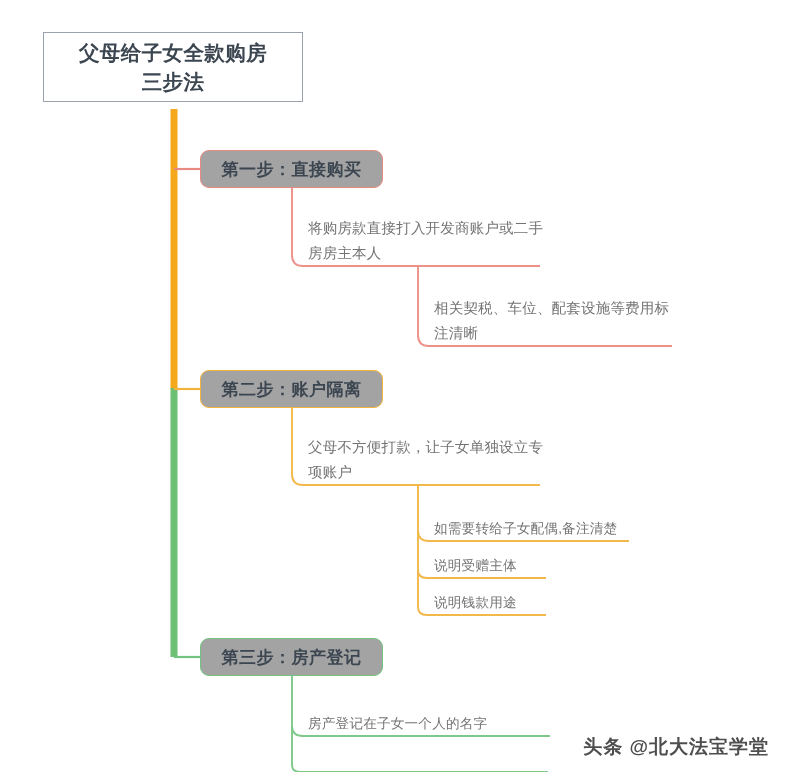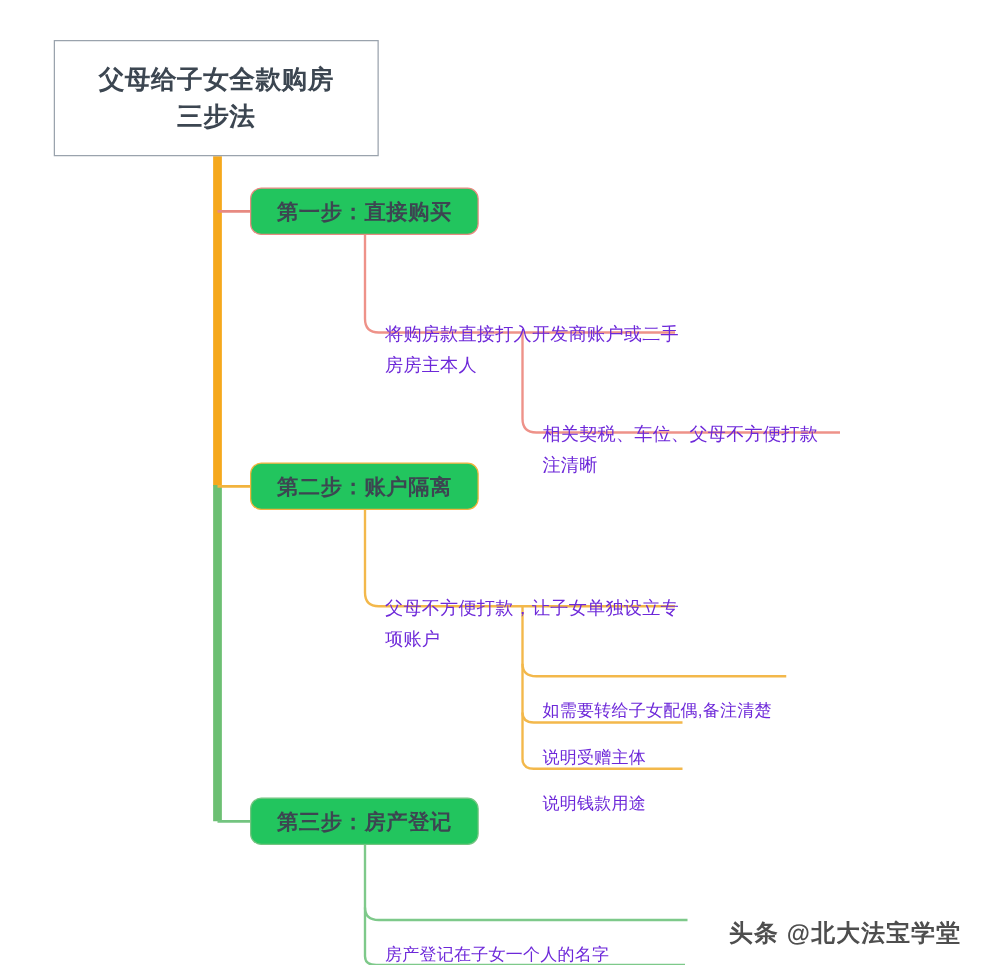--- a/index.html
+++ b/index.html
@@ -29,21 +29,21 @@
     height: 772px;
     pointer-events: none;
   }
 
   
   .title-box {
     position: absolute;
     left: 43px;
     top: 32px;
     width: 260px;
-    height: 93px;
+    height: 70px;
     box-sizing: border-box;
     border: 1.6px solid #9aa3ad;
     background: #ffffff;
     display: flex;
     align-items: center;
     justify-content: center;
     text-align: center;
   }
   .title-text {
     font-size: 20.5px;
@@ -55,48 +55,47 @@
   }
 
   
   .branch-node {
     position: absolute;
     box-sizing: border-box;
     height: 38px;
     border-radius: 9px;
     border-width: 1.6px;
     border-style: solid;
-    background: #22c55e;
+    background: #a3a3a3;
     display: flex;
     align-items: center;
     justify-content: center;
     padding: 0 15px;
   }
   .branch-label {
     font-size: 17px;
     font-weight: bold;
     color: #3c4651;
     letter-spacing: 0.5px;
     white-space: nowrap;
   }
   .branch-1 { left: 200px; top: 150px;  width: 183px; border-color: #e78a81; }
   .branch-2 { left: 200px; top: 370px;  width: 183px; border-color: #f2b33d; }
   .branch-3 { left: 200px; top: 638px;  width: 183px; border-color: #73c480; }
 
   
   .leaf {
     position: absolute;
     box-sizing: border-box;
-    color: #6d28d9;
+    color: #737373;
     font-size: 14.2px;
     line-height: 25px;
     letter-spacing: 0.2px;
     padding-left: 9px;
     white-space: pre-line;
-    margin-top: 40px;
   }
   .leaf-l2 { font-size: 14.5px; }
   .leaf-l3 { font-size: 13.6px; }
 
   
   .watermark {
     position: absolute;
     right: 16px;
     bottom: 12px;
     font-size: 19px;
@@ -152,21 +151,21 @@
     <span class="branch-label">第二步：账户隔离</span>
   </div>
 
   <div class="branch-node branch-3">
     <span class="branch-label">第三步：房产登记</span>
   </div>
 
   <div class="leaf leaf-l2" style="left:299px; top:216px; width:250px;">将购房款直接打入开发商账户或二手
 房房主本人</div>
 
-  <div class="leaf leaf-l2" style="left:425px; top:296px; width:255px;">相关契税、车位、父母不方便打款
+  <div class="leaf leaf-l2" style="left:425px; top:296px; width:255px;">相关契税、车位、配套设施等费用标
 注清晰</div>
 
   <div class="leaf leaf-l2" style="left:299px; top:435px; width:250px;">父母不方便打款，让子女单独设立专
 项账户</div>
 
   <div class="leaf leaf-l3" style="left:425px; top:516px; width:215px;">如需要转给子女配偶,备注清楚</div>
 
   <div class="leaf leaf-l3" style="left:425px; top:553px; width:140px;font-family:Liberation Serif, serif;">说明受赠主体</div>
 
   <div class="leaf leaf-l3" style="left:425px; top:590px; width:140px;">说明钱款用途</div>

